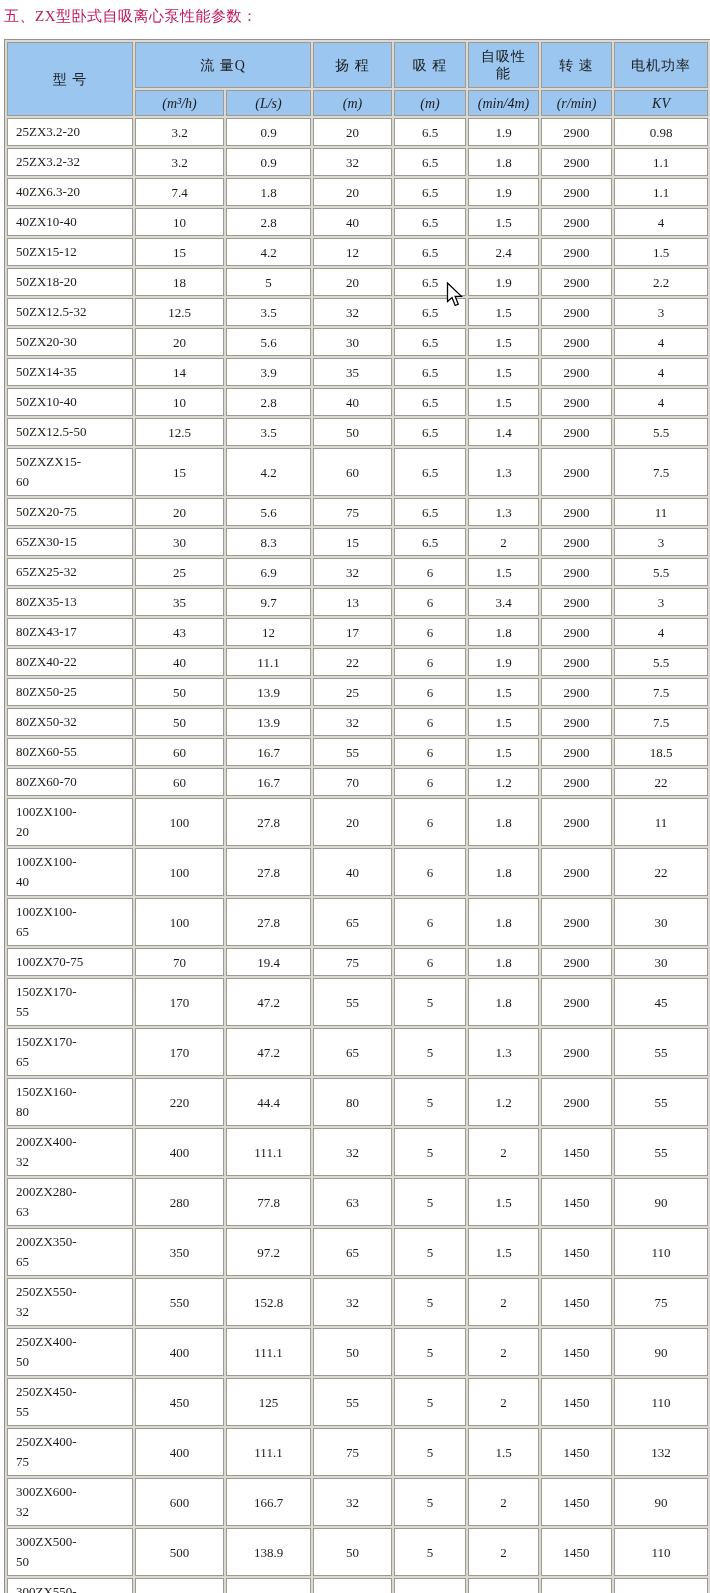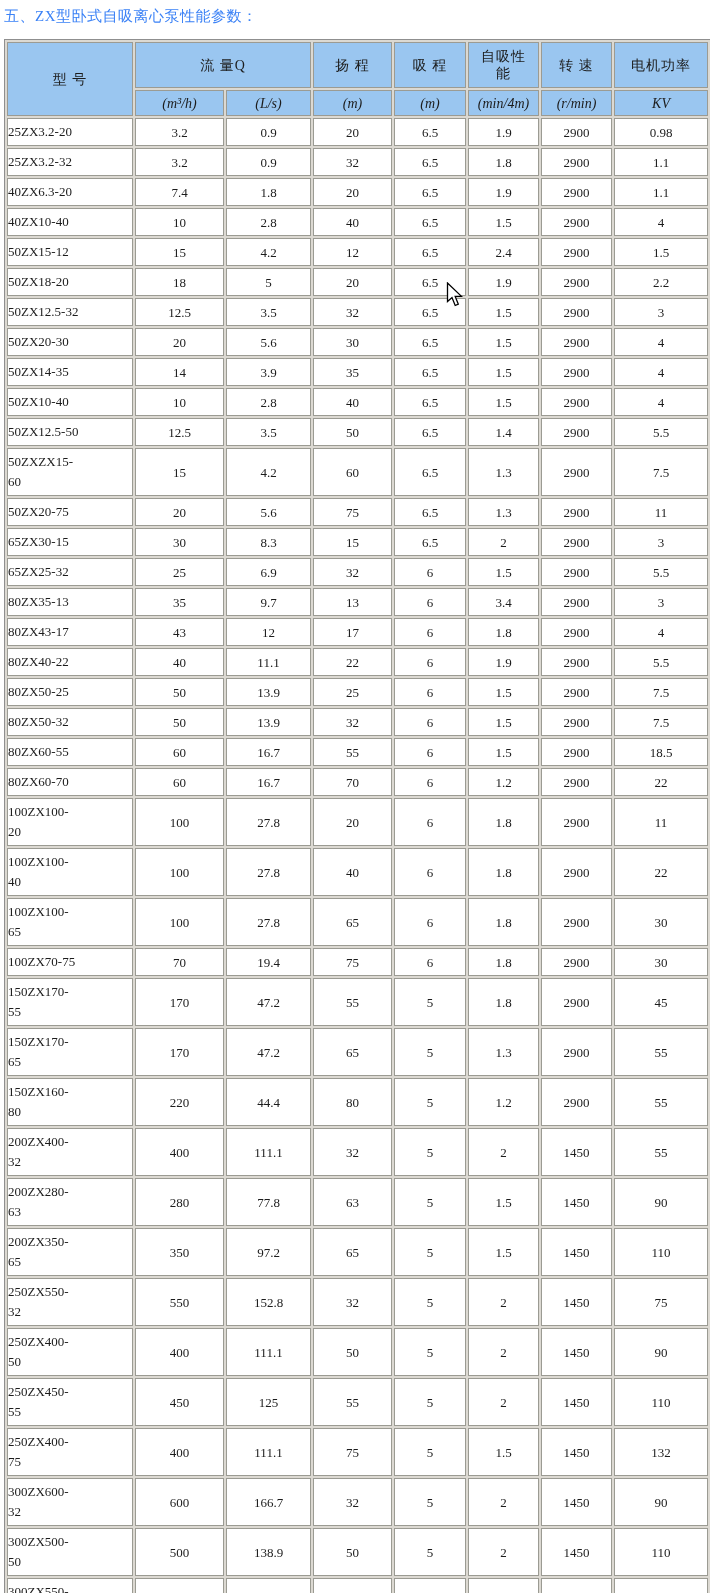--- a/index.html
+++ b/index.html
@@ -11,21 +11,21 @@
     width: 710px;
     height: 1593px;
     position: relative;
     overflow: hidden;
     font-family: "Liberation Serif", "DejaVu Serif", serif;
   }
   .page-title {
     margin: 7px 0 13px 4px;
     font-size: 15px;
     letter-spacing: 0.5px;
-    color: #3b82f6;
+    color: #be185d;
   }
   table.spec-table {
     margin-left: 4px;
     width: 687px;
     table-layout: fixed;
     border-collapse: separate;
     border-spacing: 2px;
     background: #dcd9d2;
     border: 1px solid #8f8f8f;
   }
@@ -47,21 +47,21 @@
     background: #9ac6f0;
     font-size: 14px;
     font-weight: normal;
     letter-spacing: 1px;
   }
   .spec-table thead tr.h1 th { height: 46px; }
   .spec-table thead tr.h2 th { height: 26px; letter-spacing: 0; font-style: italic; }
   .spec-table td { height: 25px; }
   .spec-table td.model {
     text-align: left;
-    padding-left: 0;
+    padding-left: 8px;
     line-height: 20px;
   }
   .cursor {
     position: absolute;
     left: 446px;
     top: 282px;
     width: 17px;
     height: 25px;
     pointer-events: none;
   }

